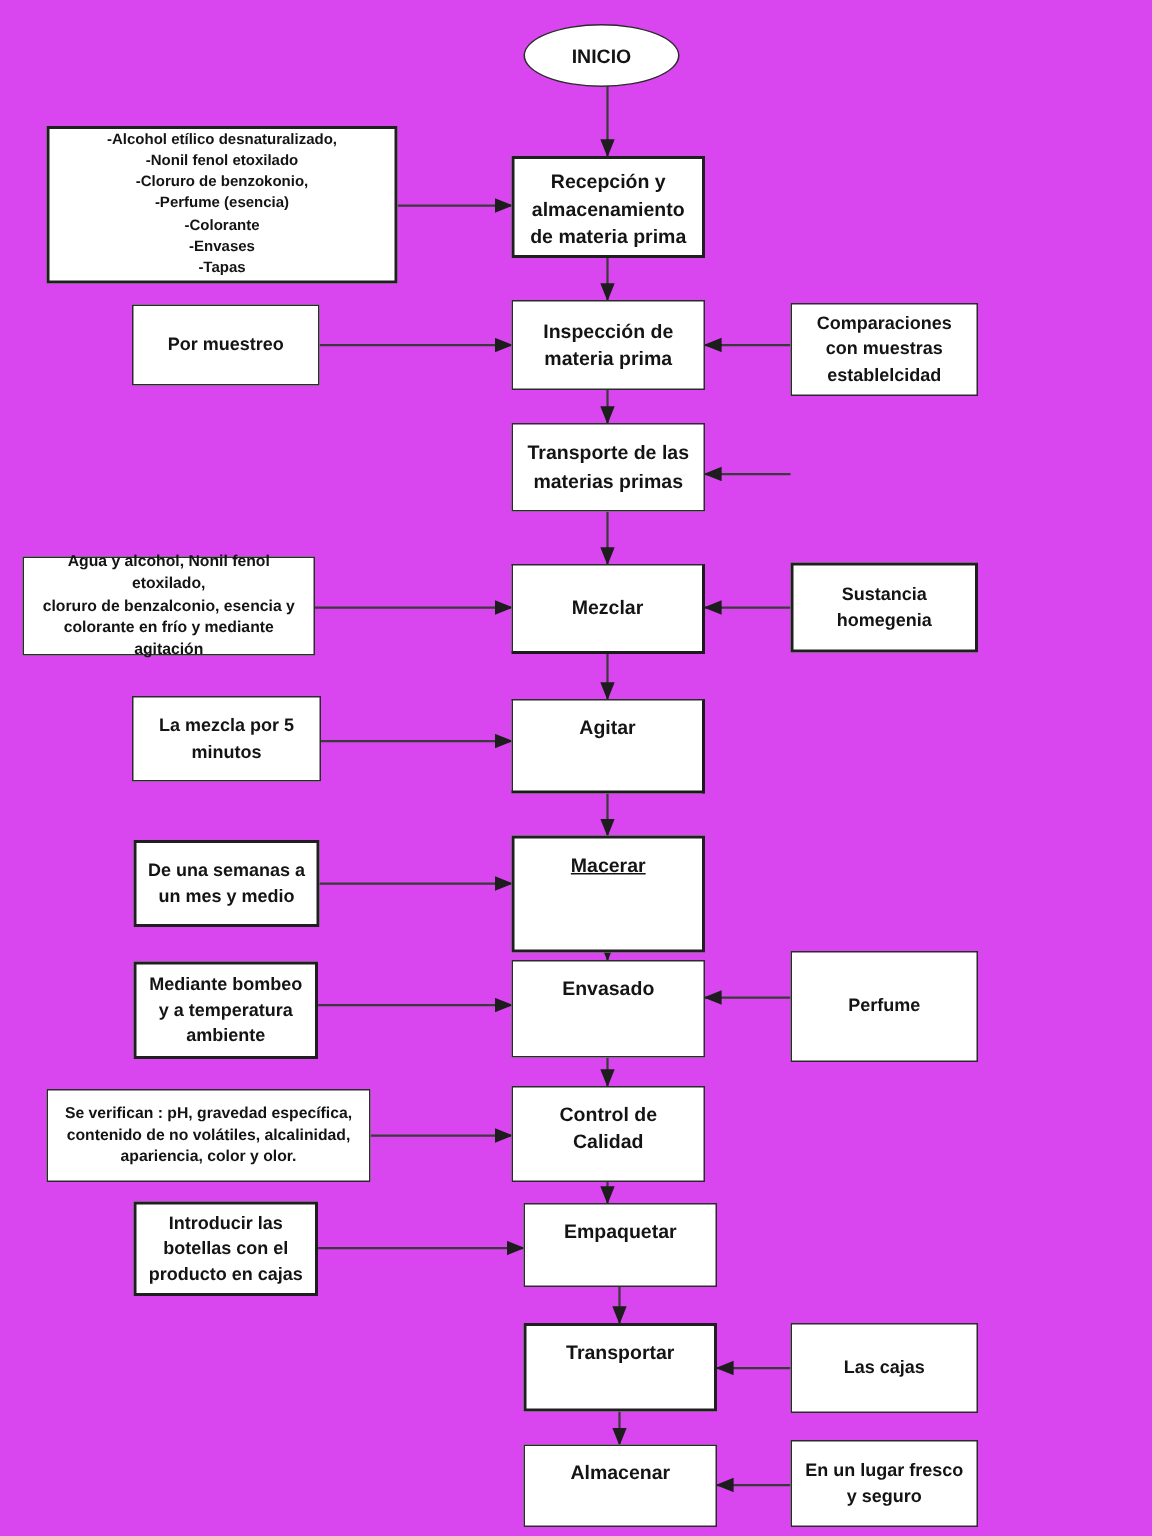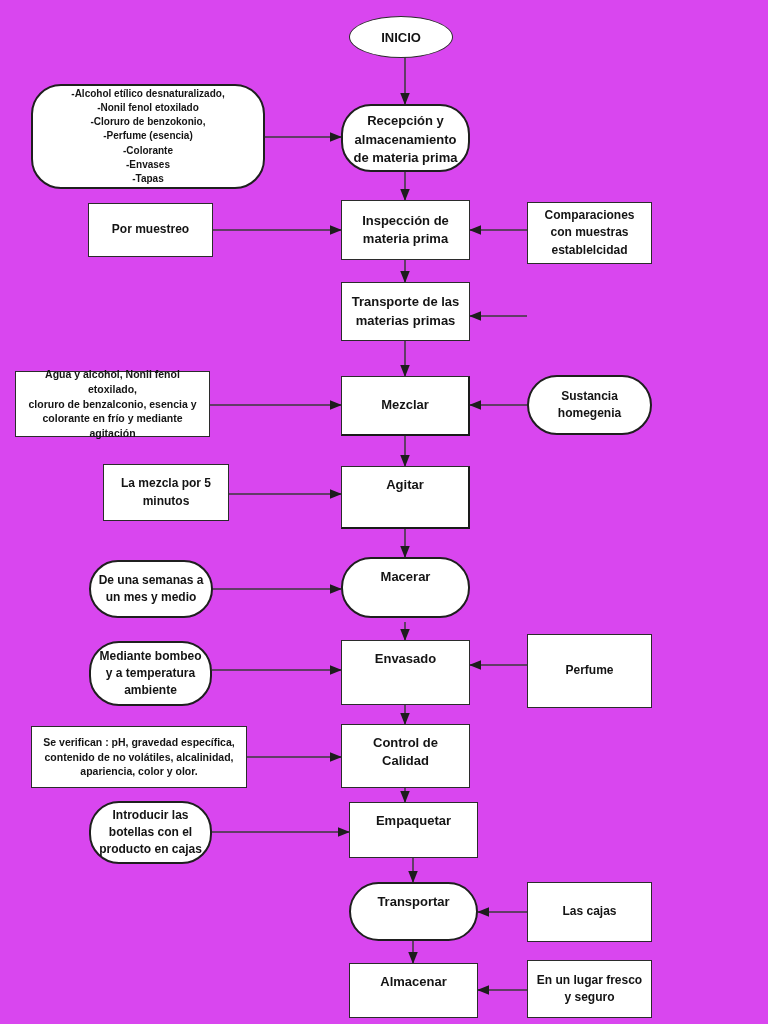--- a/index.html
+++ b/index.html
@@ -43,21 +43,20 @@
   
   .thick-edge {
     border-right-width: 2.6px;
     border-bottom-width: 2.6px;
     border-right-color: #1a1a1a;
     border-bottom-color: #1a1a1a;
   }
   .thick-all {
     border-width: 2.2px;
     border-color: #1f1f1f;
-    border-radius: 30px;
   }
 
   .terminator {
     position: absolute;
     box-sizing: border-box;
     border: 1.6px solid #2b2b2b;
     border-radius: 50%;
     background: #ffffff;
     display: flex;
     align-items: center;
@@ -146,21 +145,21 @@
       <span>Mezclar</span>
     </div>
   </div>
 
   <div class="node v-top fs13 thick-edge" style="left:341px; top:466px; width:129px; height:63px;">
     <div class="inner">
       <span>Agitar</span>
     </div>
   </div>
 
-  <div class="node v-top fs13 thick-all" style="left:341px; top:557px; width:129px; height:61px;">
+  <div class="node v-top fs13 thick-all" style="left:341px; top:557px; width:129px; height:78px;text-decoration:underline;">
     <div class="inner">
       <span>Macerar</span>
     </div>
   </div>
 
   <div class="node v-top fs13" style="left:341px; top:640px; width:129px; height:65px;">
     <div class="inner">
       <span>Envasado</span>
     </div>
   </div>
@@ -200,21 +199,21 @@
       <span>Por muestreo</span>
     </div>
   </div>
 
   <div class="node v-center fs105" style="left:15px; top:371px; width:195px; height:66px;">
     <div class="inner">
       <span>Agua y alcohol, Nonil fenol etoxilado,<br>cloruro de benzalconio, esencia y<br>colorante en frío y mediante agitación</span>
     </div>
   </div>
 
-  <div class="node v-center fs12" style="left:88px; top:464px; width:126px; height:57px;margin-left:15px;">
+  <div class="node v-center fs12" style="left:88px; top:464px; width:126px; height:57px;">
     <div class="inner">
       <span>La mezcla por 5<br>minutos</span>
     </div>
   </div>
 
   <div class="node v-center fs12 thick-all" style="left:89px; top:560px; width:124px; height:58px;">
     <div class="inner">
       <span>De una semanas a<br>un mes y medio</span>
     </div>
   </div>

